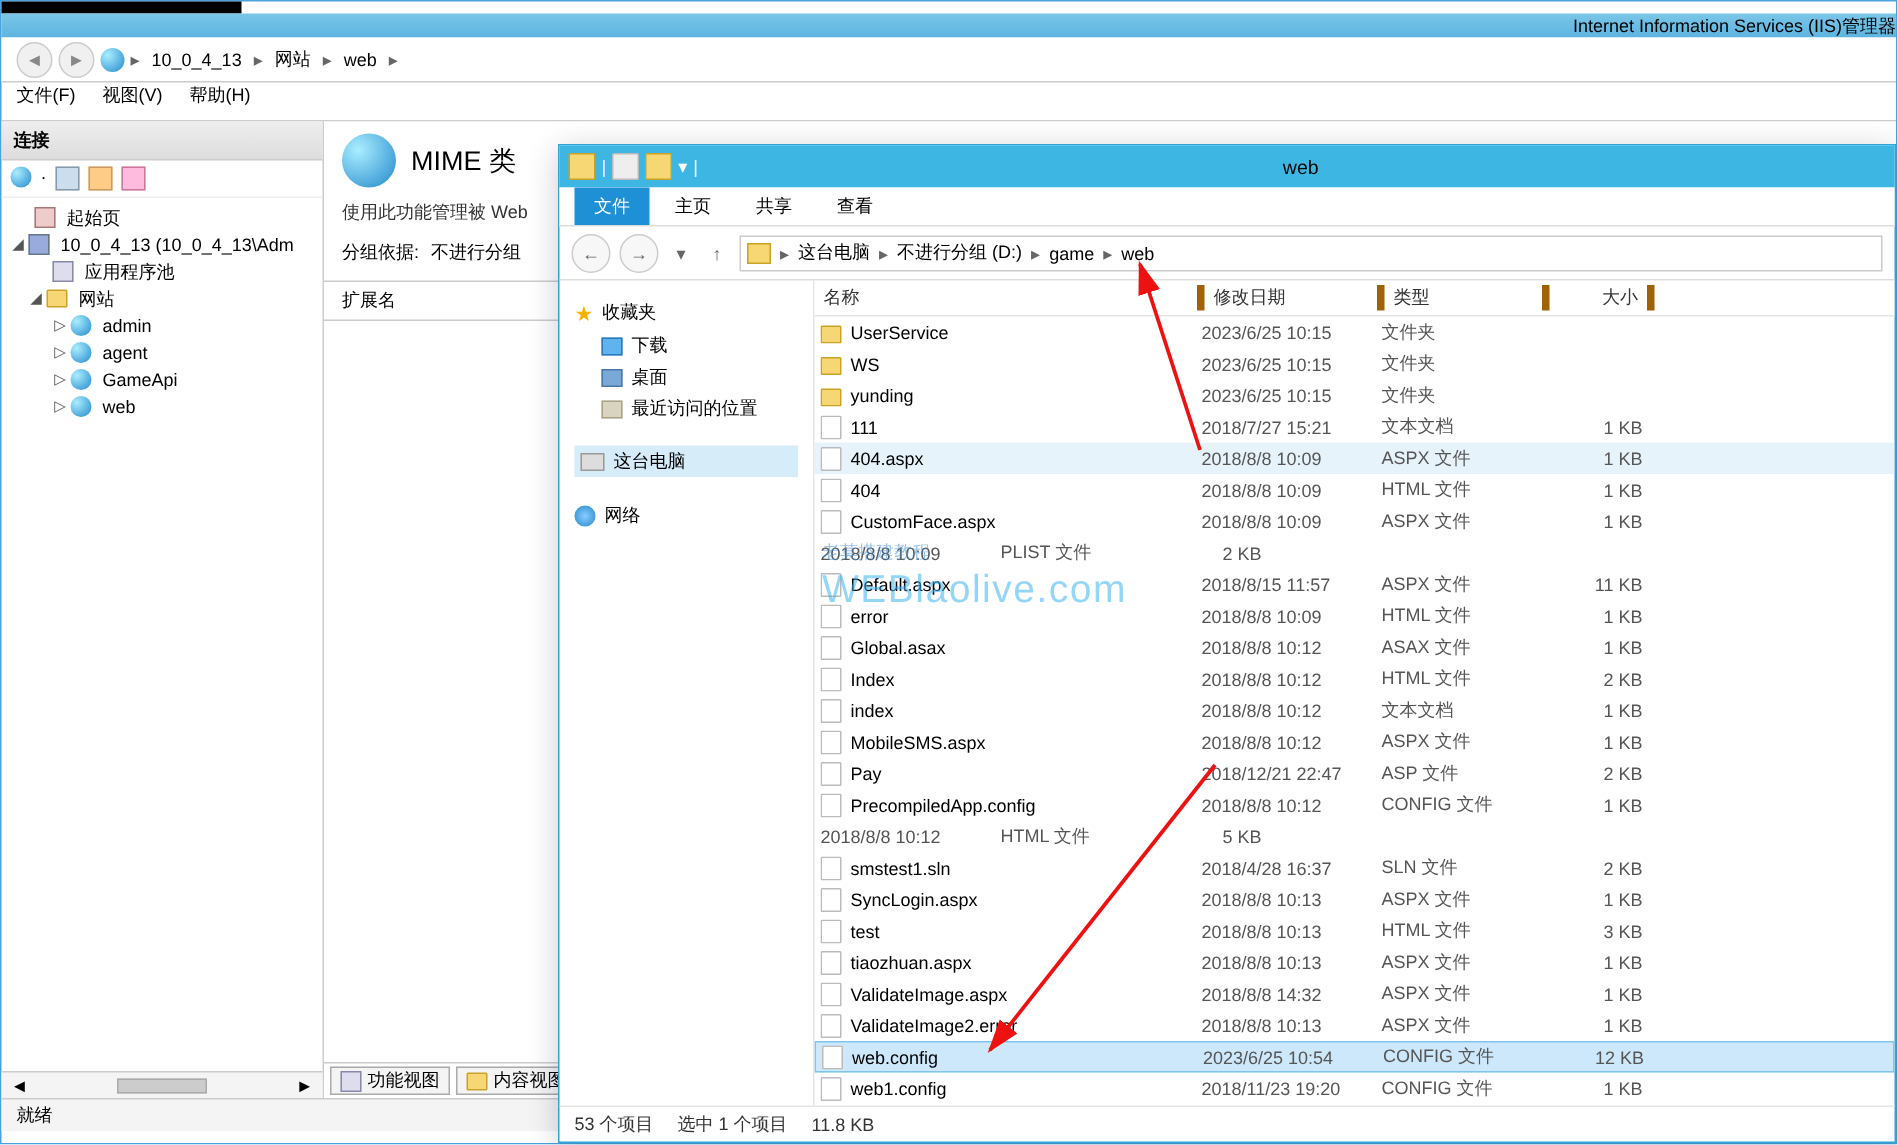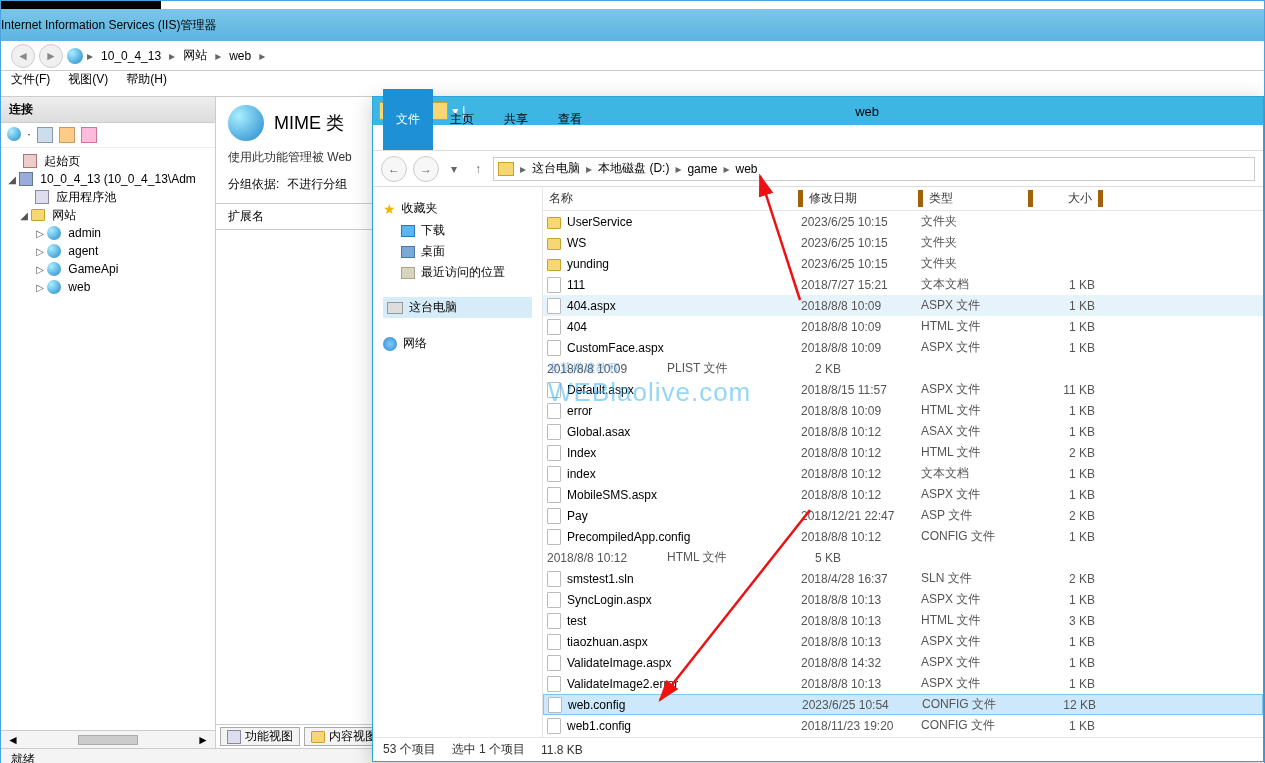--- a/index.html
+++ b/index.html
@@ -1,21 +1,21 @@
 <!DOCTYPE html>
 <html><head>
 <meta charset="utf-8">
 <style>
 * { margin: 0; padding: 0; box-sizing: border-box; font-family: "Microsoft YaHei", "Segoe UI", Tahoma, sans-serif; font-size: 12px; }
 body { background: #fff; overflow: hidden; width: 1265px; height: 763px; position: relative; }
 
 
 .iis-window { position: absolute; left: 0; top: 0; right: 0; bottom: 0; background: #fff; border: 1px solid #4aa3df; }
 .iis-top-thin { height: 8px; background: #000; width: 160px; }
-.iis-title-bar { height: 32px; background: linear-gradient(#7ac6e8, #5db4e0); display: flex; align-items: center; justify-content: flex-start; color: #000; }
+.iis-title-bar { height: 16px; background: linear-gradient(#7ac6e8, #5db4e0); display: flex; align-items: center; justify-content: flex-end; color: #000; }
 .iis-breadcrumb { height: 30px; background: #fff; border-bottom: 1px solid #ccc; display: flex; align-items: center; padding: 0 10px; gap: 4px; }
 .iis-bc-btn { width: 24px; height: 24px; border: 1px solid #ccc; border-radius: 12px; background: #f0f0f0; display: flex; align-items: center; justify-content: center; color: #888; }
 .iis-bc-globe { width: 16px; height: 16px; background: radial-gradient(circle at 30% 30%, #aef, #28c); border-radius: 50%; }
 .iis-bc-item { padding: 0 4px; }
 .iis-bc-sep { color: #666; }
 .iis-menu { height: 26px; border-bottom: 1px solid #ccc; display: flex; align-items: flex-start; padding: 0 10px; gap: 18px; }
 .iis-body { display: flex; height: calc(100% - 8px - 24px - 30px - 26px - 22px); }
 .iis-left { width: 215px; border-right: 1px solid #ccc; display: flex; flex-direction: column; }
 .iis-conn-hdr { background: linear-gradient(#eee, #ddd); padding: 4px 8px; font-weight: bold; border-bottom: 1px solid #ccc; }
 .iis-toolbar { padding: 4px 6px; display: flex; gap: 6px; border-bottom: 1px solid #eee; }
@@ -43,21 +43,21 @@
 .iis-btm-tab { border:1px solid #aaa; padding:1px 6px; display:flex; align-items:center; gap:4px; background:#f4f4f4;}
 .iis-status { height:22px; border-top:1px solid #ccc; padding:2px 10px; background:#f4f4f4; }
 
 
 .exp-window { position: absolute; left: 372px; top: 96px; width: 892px; height: 666px; background: #fff; border: 1px solid #2aa6d8; box-shadow: 0 4px 20px rgba(0,0,0,.2); display:flex; flex-direction:column; }
 .exp-title-bar { height: 28px; background: #3db6e4; display:flex; align-items:center; color:#fff; }
 .exp-title-icons { display:flex; gap:4px; padding:0 6px; align-items:center;}
 .exp-title-icn { width:18px; height:18px; background:#f7d774; border:1px solid #c9a227; border-radius:1px; }
 .exp-title-text { flex:1; text-align:center; font-size:13px; color:#000;}
 .exp-ribbon-tabs { height:26px; border-bottom:1px solid #ddd; display:flex; align-items:flex-end; padding-left:10px; gap:4px; background:#fff;}
-.exp-tab { padding:21px 12px; border:1px solid transparent; }
+.exp-tab { padding:3px 12px; border:1px solid transparent; }
 .exp-tab.active { background:#1e90d6; color:#fff; }
 .exp-nav { height:36px; border-bottom:1px solid #ddd; display:flex; align-items:center; padding:0 8px; gap:6px; }
 .exp-nav-btn { width:26px; height:26px; border:1px solid #ccc; border-radius:13px; display:flex; align-items:center; justify-content:center; background:#f7f7f7; color:#666;}
 .exp-nav-btn.sm { width:18px; height:18px; border:none; background:transparent;}
 .exp-addr { flex:1; height:24px; border:1px solid #ccc; display:flex; align-items:center; padding:0 4px; gap:4px;}
 .exp-bc-icn { width:16px; height:14px; background:#f7d774; border:1px solid #c9a227;}
 .exp-bc-sep { color:#666; padding:0 2px; }
 .exp-body { flex:1; display:flex; overflow:hidden; }
 .exp-side { width:170px; border-right:1px solid #e5e5e5; padding:6px 0; }
 .exp-side-group { padding:4px 10px 10px; }
@@ -201,21 +201,21 @@
   <div class="exp-nav">
     <div class="exp-nav-btn">←</div>
     <div class="exp-nav-btn">→</div>
     <div class="exp-nav-btn sm">▾</div>
     <div class="exp-nav-btn sm">↑</div>
     <div class="exp-addr">
       <span class="exp-bc-icn"></span>
       <span class="exp-bc-sep">▸</span>
       <span>这台电脑</span>
       <span class="exp-bc-sep">▸</span>
-      <span>本地磁盘 (D:)</span>
+      <span>不进行分组 (D:)</span>
       <span class="exp-bc-sep">▸</span>
       <span>game</span>
       <span class="exp-bc-sep">▸</span>
       <span>web</span>
     </div>
   </div>
   <div class="exp-body">
     <div class="exp-side">
       <div class="exp-side-group">
         <div class="exp-side-hdr">

